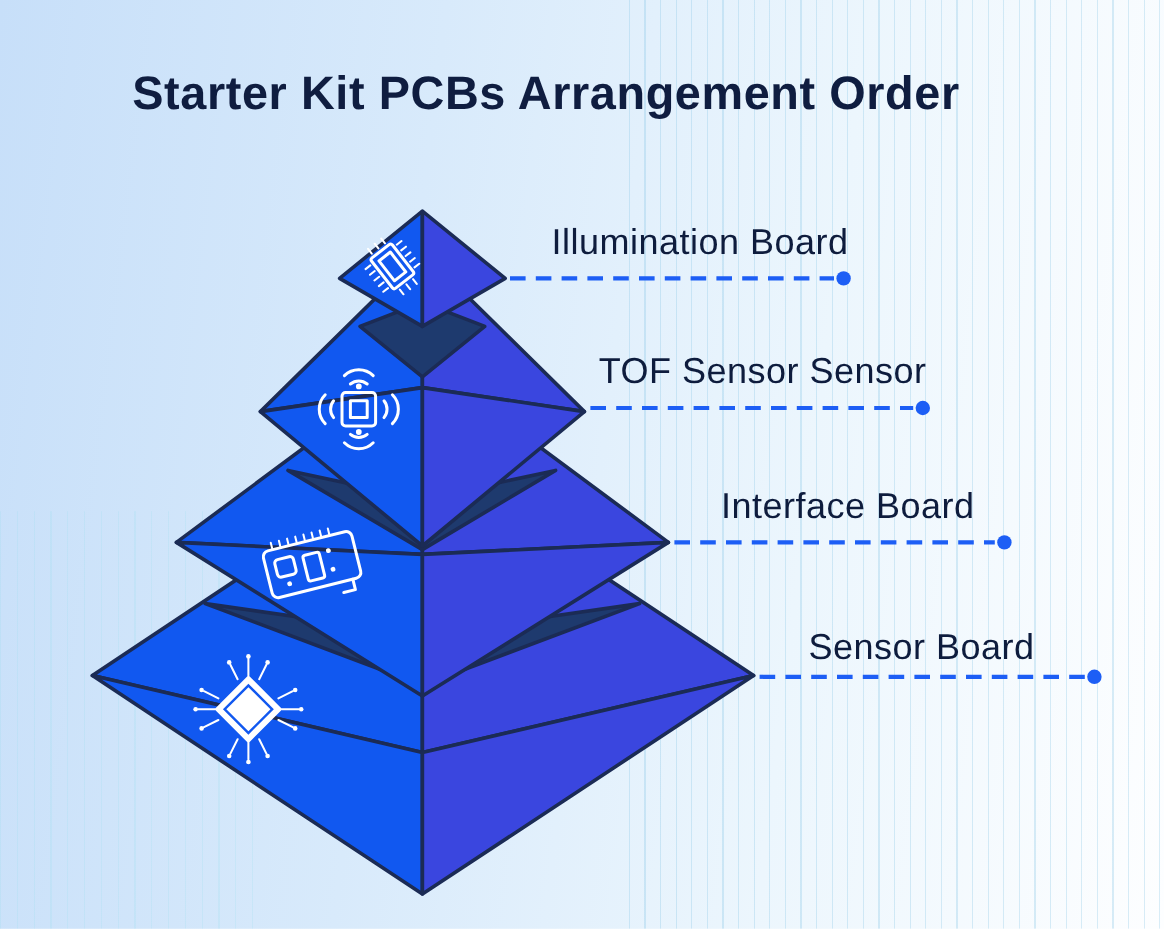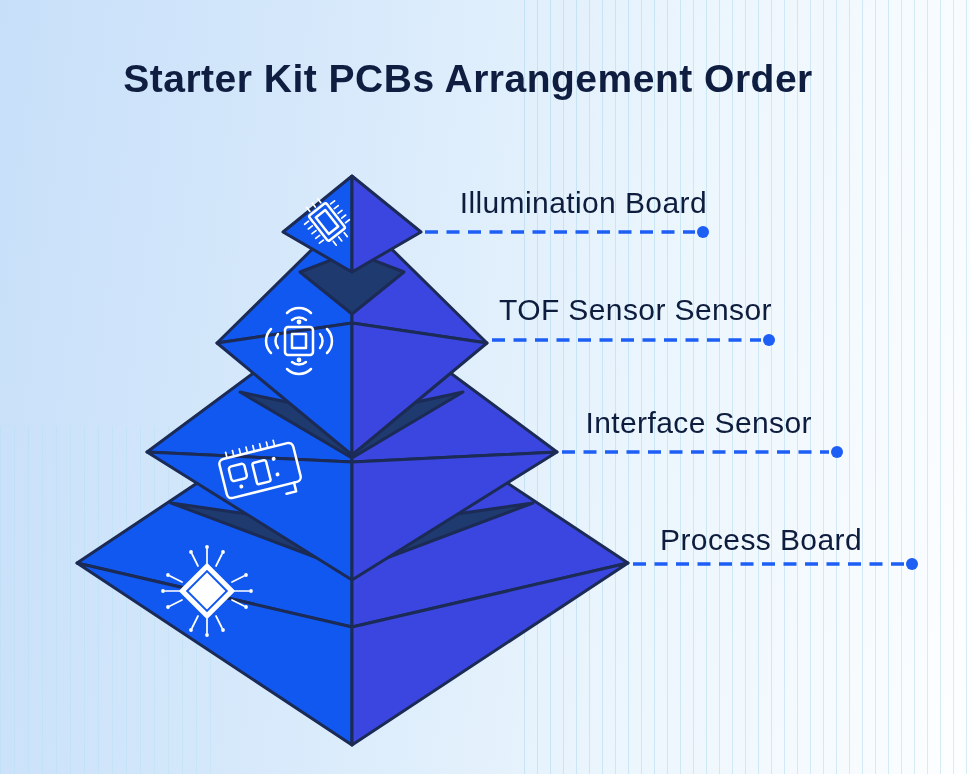--- a/index.html
+++ b/index.html
@@ -12,21 +12,21 @@
     position:absolute;top:0;right:0;width:46%;height:100%;
     background:repeating-linear-gradient(90deg, rgba(130,195,228,0.30) 0 1px, transparent 1px 13px);
     pointer-events:none;
   }
   .pinstripes-left{
     position:absolute;bottom:0;left:0;width:22%;height:45%;
     background:repeating-linear-gradient(90deg, rgba(140,220,235,0.18) 0 1px, transparent 1px 14px);
     pointer-events:none;
   }
   .title{
-    position:absolute;left:468px;top:57px;transform:translateX(-50%);
+    position:absolute;left:455px;top:57px;transform:translateX(-50%);
     font-size:39px;font-weight:bold;letter-spacing:0.5px;white-space:nowrap;
     color:var(--title,#0f1d40);
   }
   .layer-label{
     position:absolute;font-size:30px;letter-spacing:0.4px;white-space:nowrap;
     color:var(--text,#0e1c3d);
   }
   .lbl-0{top:186px;right:263px;}
   .lbl-1{top:293px;right:198px;}
   .lbl-2{top:406px;right:158px;}
@@ -142,15 +142,15 @@
       <circle class="dot" cx="769" cy="340" r="6"></circle>
       <line class="dash" x1="562" y1="452" x2="829" y2="452"></line>
       <circle class="dot" cx="837" cy="452" r="6"></circle>
       <line class="dash" x1="633" y1="564" x2="904" y2="564"></line>
       <circle class="dot" cx="912" cy="564" r="6"></circle>
     </g>
   </svg>
 
   <div class="layer-label lbl-0">Illumination Board</div>
   <div class="layer-label lbl-1">TOF Sensor Sensor</div>
-  <div class="layer-label lbl-2">Interface Sensor</div>
-  <div class="layer-label lbl-3">Process Board</div>
+  <div class="layer-label lbl-2">Interface Board</div>
+  <div class="layer-label lbl-3">Sensor Board</div>
 </div>
 
 </body></html>

